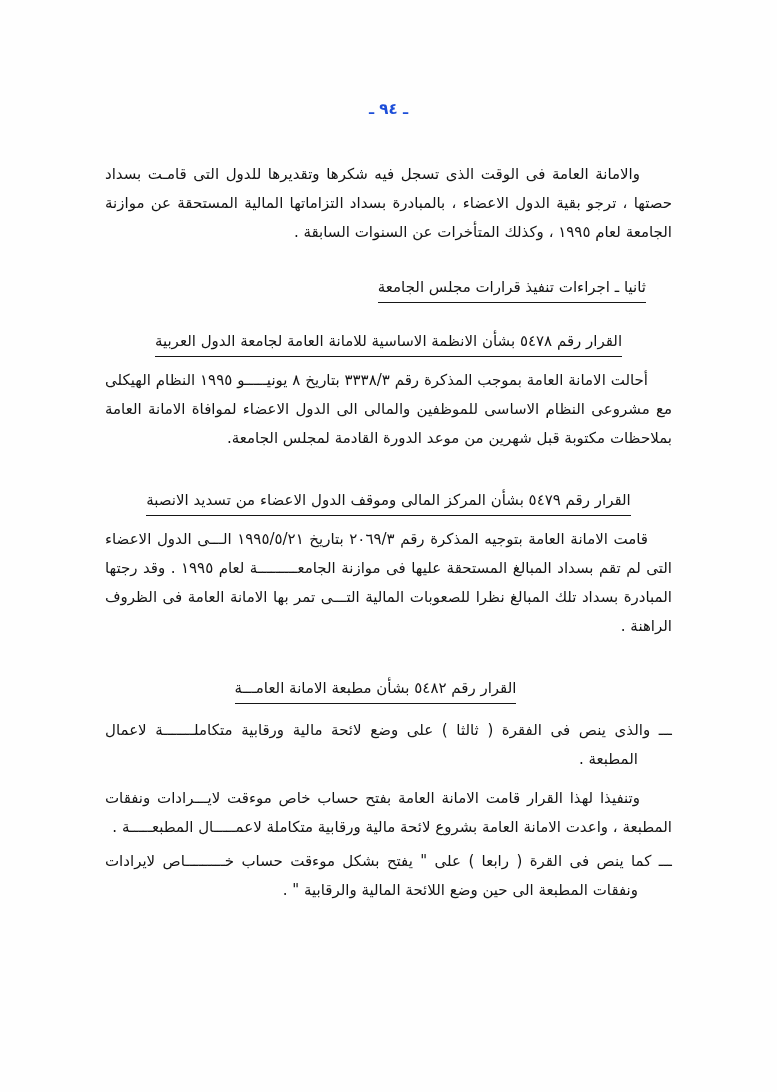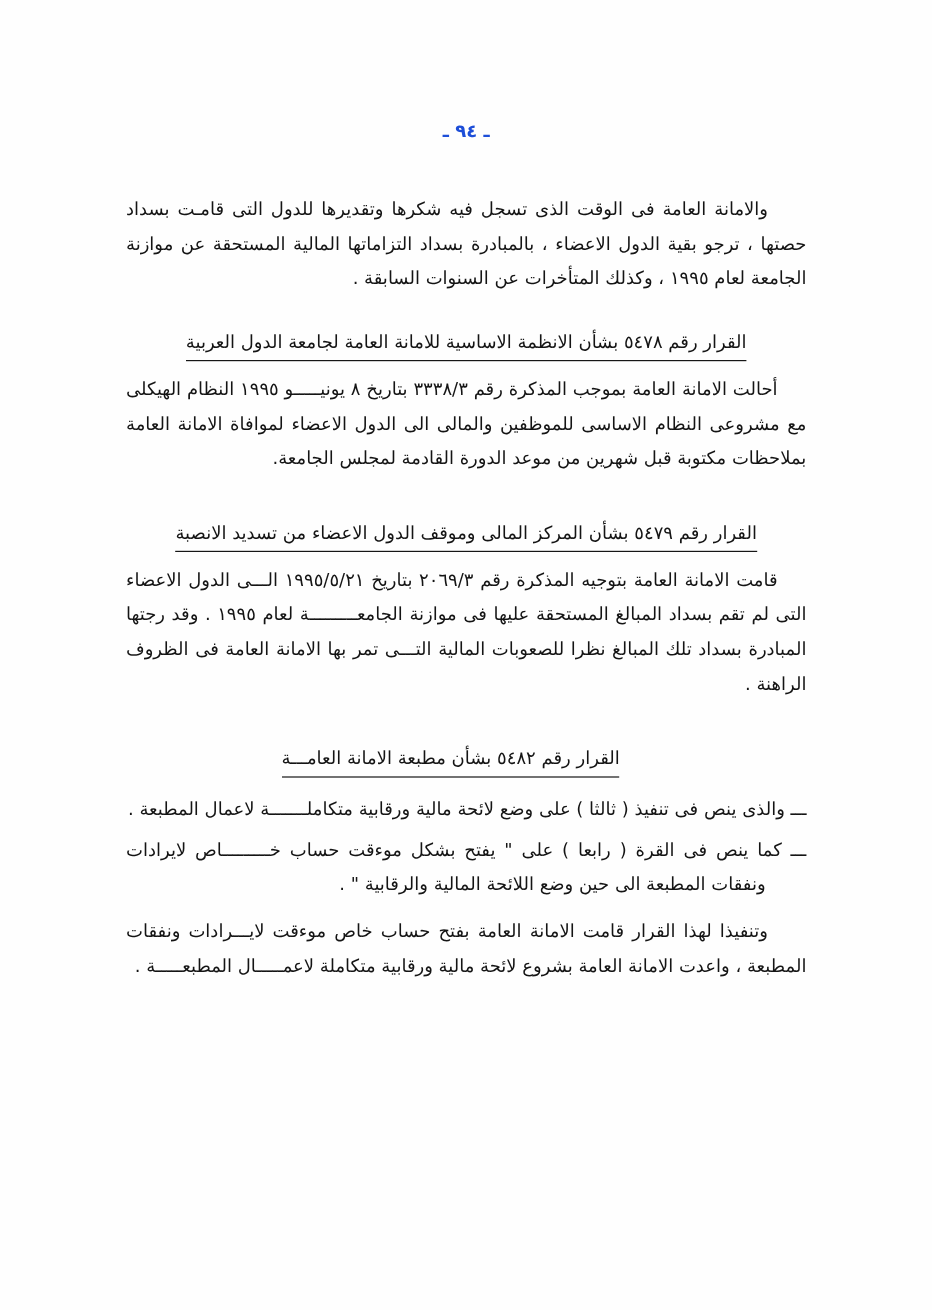--- a/index.html
+++ b/index.html
@@ -71,37 +71,40 @@
 <body>
 
 <div class="page">
 
   <div class="page-number">ـ ٩٤ ـ</div>
 
   <div class="content">
 
     <p class="para indent-lg">والامانة العامة فى الوقت الذى تسجل فيه شكرها وتقديرها للدول التى قامـت بسداد حصتها ، ترجو بقية الدول الاعضاء ، بالمبادرة بسداد التزاماتها المالية المستحقة عن موازنة الجامعة لعام ١٩٩٥ ، وكذلك المتأخرات عن السنوات السابقة .</p>
 
+    <div class="heading-row mt-section inset">
+      <span class="underlined">ثانيا ـ اجراءات تنفيذ قرارات مجلس الجامعة</span>
+    </div>
 
     <div class="heading-row mt-decision">
       <span class="underlined">القرار رقم ٥٤٧٨ بشأن الانظمة الاساسية للامانة العامة لجامعة الدول العربية</span>
     </div>
 
     <p class="para indent body-mt">أحالت الامانة العامة بموجب المذكرة رقم ٣٣٣٨/٣ بتاريخ ٨ يونيـــــو ١٩٩٥ النظام الهيكلى مع مشروعى النظام الاساسى للموظفين والمالى الى الدول الاعضاء لموافاة الامانة العامة بملاحظات مكتوبة قبل شهرين من موعد الدورة القادمة لمجلس الجامعة.</p>
 
     <div class="heading-row mt-decision-lg">
       <span class="underlined">القرار رقم ٥٤٧٩ بشأن المركز المالى وموقف الدول الاعضاء من تسديد الانصبة</span>
     </div>
 
     <p class="para indent body-mt">قامت الامانة العامة بتوجيه المذكرة رقم ٢٠٦٩/٣ بتاريخ ١٩٩٥/٥/٢١ الـــى الدول الاعضاء التى لم تقم بسداد المبالغ المستحقة عليها فى موازنة الجامعـــــــــة لعام ١٩٩٥ .  وقد رجتها المبادرة بسداد تلك المبالغ نظرا للصعوبات المالية التـــى تمر بها الامانة العامة فى الظروف الراهنة .</p>
 
     <div class="heading-row mt-decision-lg inset">
       <span class="underlined">القرار رقم ٥٤٨٢ بشأن مطبعة الامانة العامـــة</span>
     </div>
 
-    <p class="para bullet first">ـــ  والذى ينص فى تنفيذ ( ثالثا )  على وضع لائحة مالية ورقابية متكاملـــــــة لاعمال المطبعة .</p>
+    <p class="para bullet first">ـــ  والذى ينص فى الفقرة ( ثالثا )  على وضع لائحة مالية ورقابية متكاملـــــــة لاعمال المطبعة .</p>
+
+    <p class="para indent-lg closing">وتنفيذا لهذا القرار قامت الامانة العامة بفتح حساب خاص موءقت لايـــرادات ونفقات المطبعة ، واعدت الامانة العامة بشروع لائحة مالية ورقابية متكاملة لاعمـــــال المطبعـــــة .</p>
 
     <p class="para bullet second">ـــ  كما ينص فى القرة ( رابعا )  على " يفتح بشكل موءقت حساب خـــــــــاص لايرادات ونفقات المطبعة الى حين وضع اللائحة المالية والرقابية " .</p>
-
-    <p class="para indent-lg closing">وتنفيذا لهذا القرار قامت الامانة العامة بفتح حساب خاص موءقت لايـــرادات ونفقات المطبعة ، واعدت الامانة العامة بشروع لائحة مالية ورقابية متكاملة لاعمـــــال المطبعـــــة .</p>
 
   </div>
 </div>
 
 </body></html>

